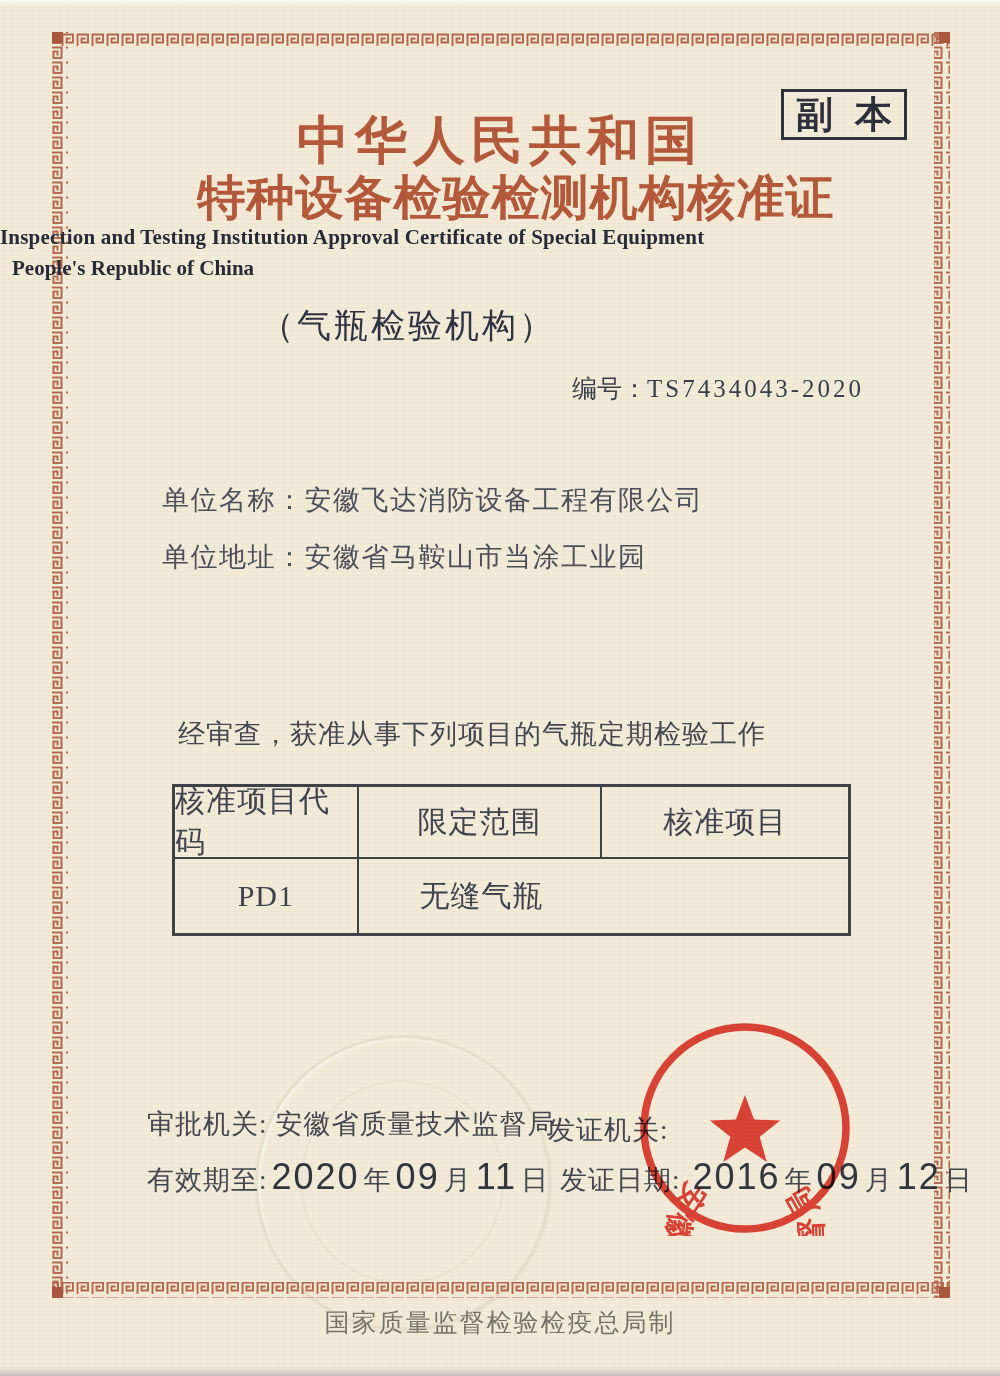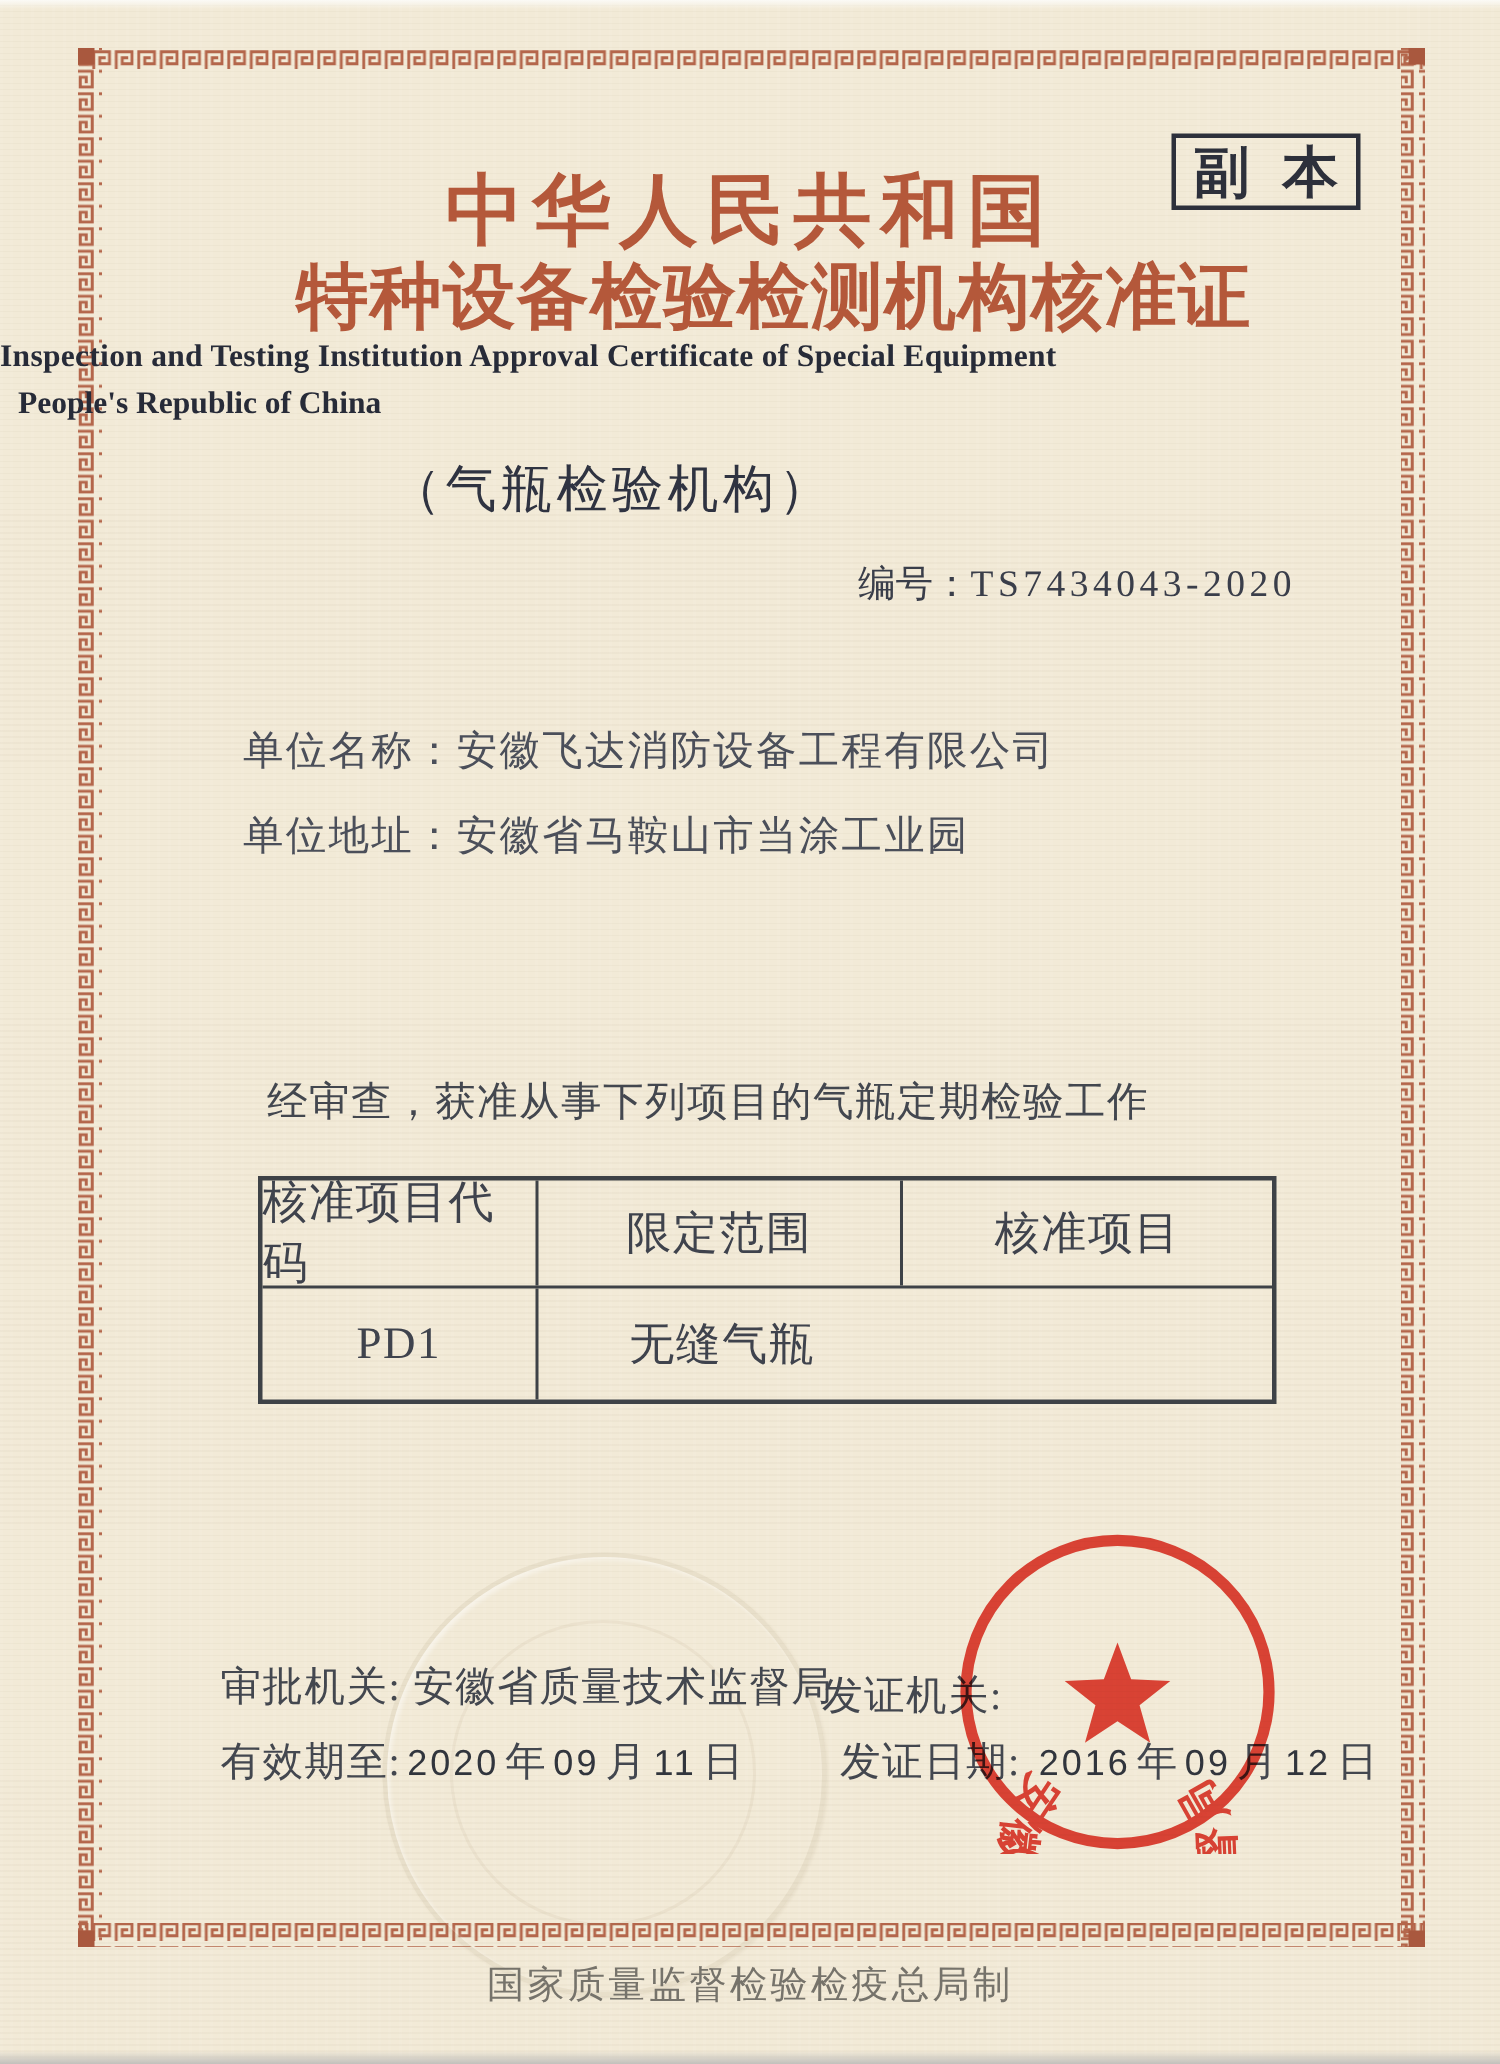--- a/index.html
+++ b/index.html
@@ -76,21 +76,21 @@
   .t-cell.c3{width:36.2%;border-left:2px solid #3e4247;}
 
   .foot-line{position:absolute;font-size:27px;color:#43474f;letter-spacing:1px;white-space:nowrap;}
   .fl-approve{left:147px;top:1106px;}
   .fl-valid{left:147px;top:1156px;}
   .fl-issuer{left:548px;top:1112px;}
   .fl-issue-date{left:560px;top:1156px;}
   .fl-addition{left:545px;top:1217px;}
   .foot-line .num{
     font-family:"Liberation Sans","DejaVu Sans",sans-serif;
-    font-size:24px;color:#31353d;letter-spacing:2px;padding:0 4px;
+    font-size:36px;color:#31353d;letter-spacing:2px;padding:0 4px;
   }
   .foot-line .lbl{margin-right:8px;}
 
   .maker-line{
     position:absolute;left:0;top:1306px;width:1000px;text-align:center;
     font-size:25px;color:#76736b;letter-spacing:2px;
   }
 
   .seal{position:absolute;left:637px;top:1020px;width:216px;height:216px;mix-blend-mode:multiply;opacity:0.93;}
 

